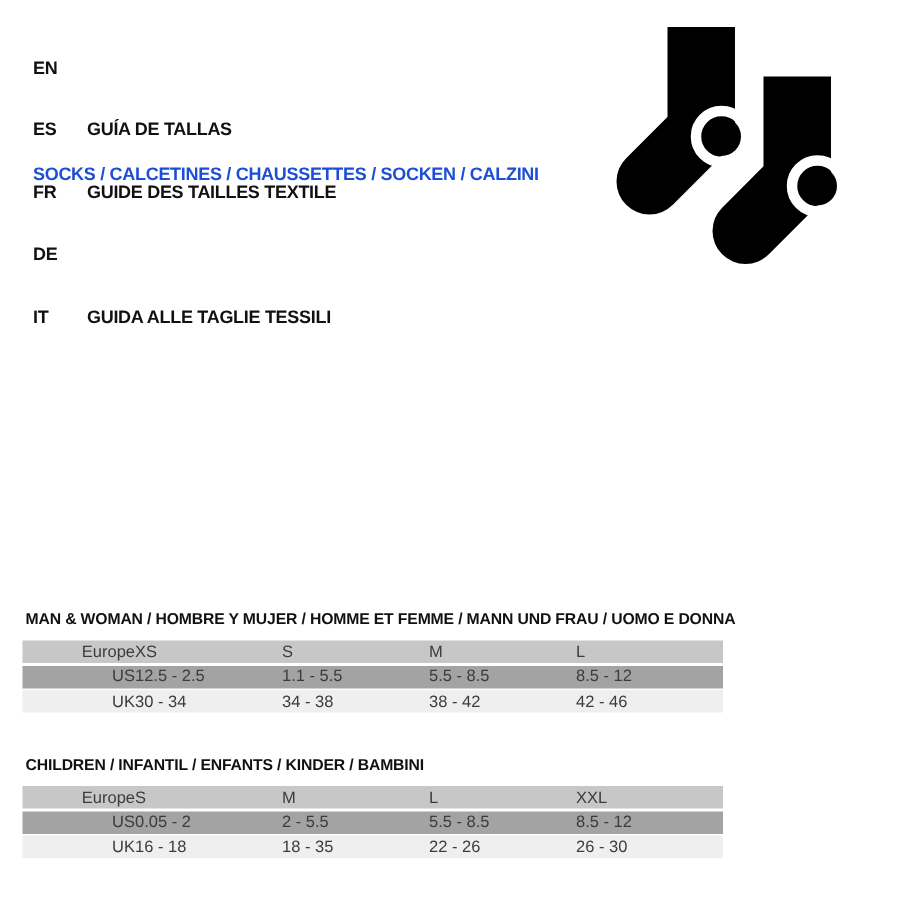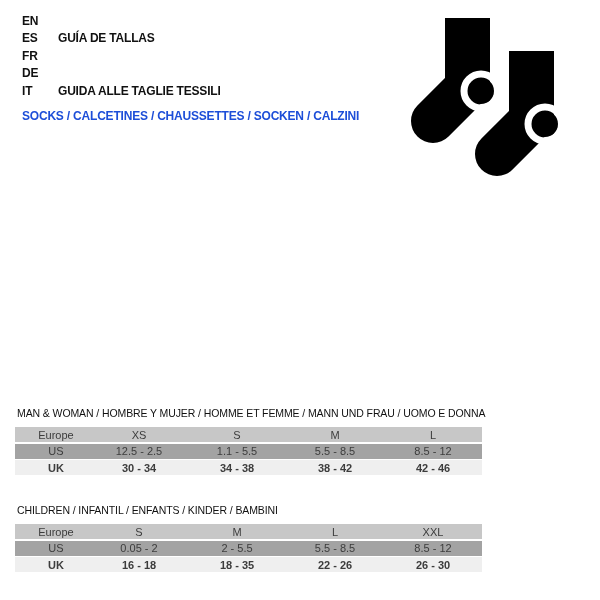--- a/index.html
+++ b/index.html
@@ -6,70 +6,71 @@
   body {
     width: 600px; height: 600px;
     background: #ffffff;
     font-family: "Liberation Sans", sans-serif;
     position: relative;
     overflow: hidden;
   }
 
   
   .lang-list { position: absolute; left: 22px; top: 13px; }
-  .lang-row { display: flex; font-weight: bold; font-size: 12px; line-height: 17.4px; color: #111111; letter-spacing: -0.2px; }
+  .lang-row { display: flex; font-weight: bold; font-size: 12px; line-height: 17.4px; color: #111111; letter-spacing: -0.2px; margin-top: 24px; }
   .lang-code { width: 36px; }
 
   .category-line {
     position: absolute; left: 22px; top: 109px;
     font-weight: bold; font-size: 12px; color: #1d4ed8; letter-spacing: -0.2px;
     white-space: nowrap;
   }
 
   
   .socks-icon { position: absolute; left: 405px; top: 12px; }
 
   
   .table-block { position: absolute; left: 15px; width: 467px; }
   .table-block.man-woman { top: 407px; }
   .table-block.children { top: 504px; }
 
   .table-title {
-    font-weight: normal; font-size: 10.5px; color: #111111;
+    font-weight: bold; font-size: 10.5px; color: #111111;
     letter-spacing: -0.1px; white-space: nowrap; margin: 0 4px 8px 2px;
   }
 
   .grid-row {
     display: grid;
     grid-template-columns: 75px 1fr 1fr 1fr 1fr;
     height: 15px; margin-bottom: 1.5px;
     align-items: center;
     font-size: 11px; color: #3c3c3c;
   }
   .grid-row.header-row { background: #c7c7c7; }
   .grid-row.row-us { background: #a3a3a3; }
-  .grid-row.row-uk { background: #efefef; font-weight: bold; }
-  .cell { text-align: center; white-space: nowrap; }
-  .cell.first { text-align: center; padding-left: 7px; }
+  .grid-row.row-uk { background: #efefef; }
+  .cell { white-space: nowrap; }
+  .cell.first { text-align: right; padding-left: 7px; }
 </style>
 </head>
 <body>
 
 <div>
 
   <div class="lang-list">
     <div class="lang-row">
       <span class="lang-code">EN</span>
     </div>
     <div class="lang-row">
       <span class="lang-code">ES</span>
       <span class="lang-label">GUÍA DE TALLAS</span>
     </div>
     <div class="lang-row">
       <span class="lang-code">FR</span>
+      <span class="lang-label">GUIDE DES TAILLES TEXTILE</span>
     </div>
     <div class="lang-row">
       <span class="lang-code">DE</span>
     </div>
     <div class="lang-row">
       <span class="lang-code">IT</span>
       <span class="lang-label">GUIDA ALLE TAGLIE TESSILI</span>
     </div>
   </div>
 

